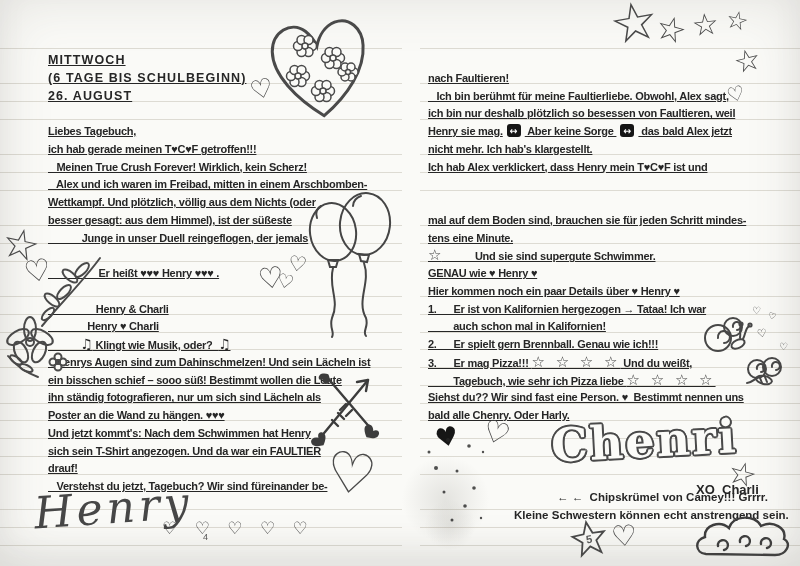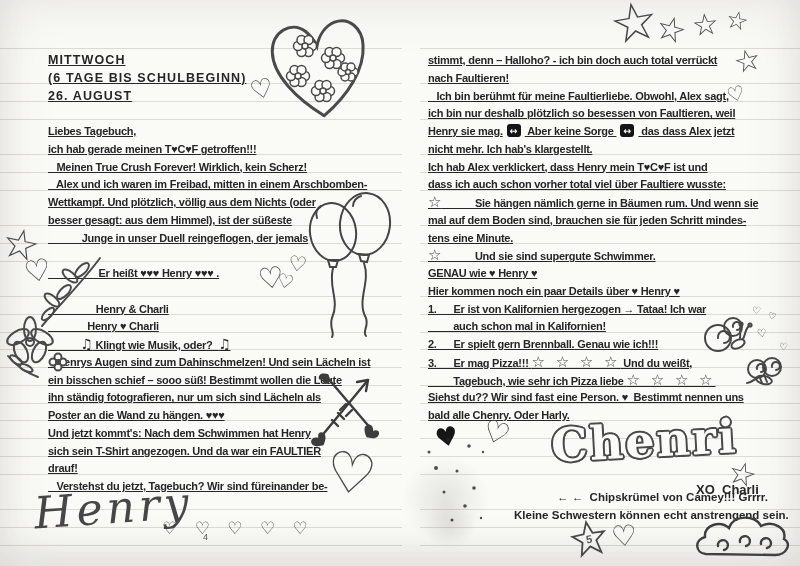--- a/index.html
+++ b/index.html
@@ -74,29 +74,26 @@
   <span class="ln pl" style="top:407px">Poster an die Wand zu hängen. ♥♥♥</span>
   <span class="ln pl" style="top:442.5px">sich sein T-Shirt angezogen. Und da war ein FAULTIER</span>
   <span class="ln pl" style="top:424.75px">Und jetzt kommt's: Nach dem Schwimmen hat Henry</span>
   <span class="ln pl" style="top:460.25px">drauf!</span>
   <span class="ln pl" style="top:478px">   Verstehst du jetzt, Tagebuch? Wir sind füreinander be-</span>
 
   <span class="sig-henry">Henry</span>
   <span class="sig-hearts">♡ ♡ ♡ ♡ ♡</span>
   <span class="pagenum-l">4</span>
 
-  <span class="ln pr" style="top:52px">stimmt, denn – Halloho? - ich bin doch auch total verrückt</span>
   <span class="ln pr" style="top:69.75px">nach Faultieren!</span>
   <span class="ln pr" style="top:87.5px">   Ich bin berühmt für meine Faultierliebe. Obwohl, Alex sagt,</span>
   <span class="ln pr" style="top:105.25px">ich bin nur deshalb plötzlich so besessen von Faultieren, weil</span>
-  <span class="ln pr" style="top:123px"><span>Henry sie mag.</span><span class="badge">↔</span><span> Aber keine Sorge </span><span class="badge">↔</span><span> das dass Alex jetzt</span></span>
+  <span class="ln pr" style="top:123px"><span>Henry sie mag.</span><span class="badge">↔</span><span> Aber keine Sorge </span><span class="badge">↔</span><span> das bald Alex jetzt</span></span>
   <span class="ln pr" style="top:140.75px">nicht mehr. Ich hab's klargestellt.</span>
   <span class="ln pr" style="top:158.5px">Ich hab Alex verklickert, dass Henry mein T♥C♥F ist und</span>
-  <span class="ln pr" style="top:176.25px">dass ich auch schon vorher total viel über Faultiere wusste:</span>
-  <span class="ln pr" style="top:194px"><span class="bullet-star">☆</span><span>            Sie hängen nämlich gerne in Bäumen rum. Und wenn sie</span></span>
   <span class="ln pr" style="top:211.75px">mal auf dem Boden sind, brauchen sie für jeden Schritt mindes-</span>
   <span class="ln pr" style="top:229.5px">tens eine Minute.</span>
   <span class="ln pr" style="top:247.25px"><span class="bullet-star">☆</span><span>            Und sie sind supergute Schwimmer.</span></span>
   <span class="ln pr" style="top:282.75px">Hier kommen noch ein paar Details über ♥ Henry ♥</span>
   <span class="ln pr" style="top:265px">GENAU wie ♥ Henry ♥</span>
   <span class="ln pr" style="top:300.5px">1.      Er ist von Kalifornien hergezogen → Tataa! Ich war</span>
   <span class="ln pr" style="top:318.25px">         auch schon mal in Kalifornien!</span>
   <span class="ln pr" style="top:336px">2.      Er spielt gern Brennball. Genau wie ich!!!</span>
   <span class="ln pr" style="top:353.75px"><span>3.      Er mag Pizza!!! </span><span class="stars">☆ ☆ ☆ ☆</span><span> Und du weißt,</span></span>
   <span class="ln pr" style="top:371.5px"><span>         Tagebuch, wie sehr ich Pizza liebe </span><span class="stars">☆ ☆ ☆ ☆</span><span></span></span>

